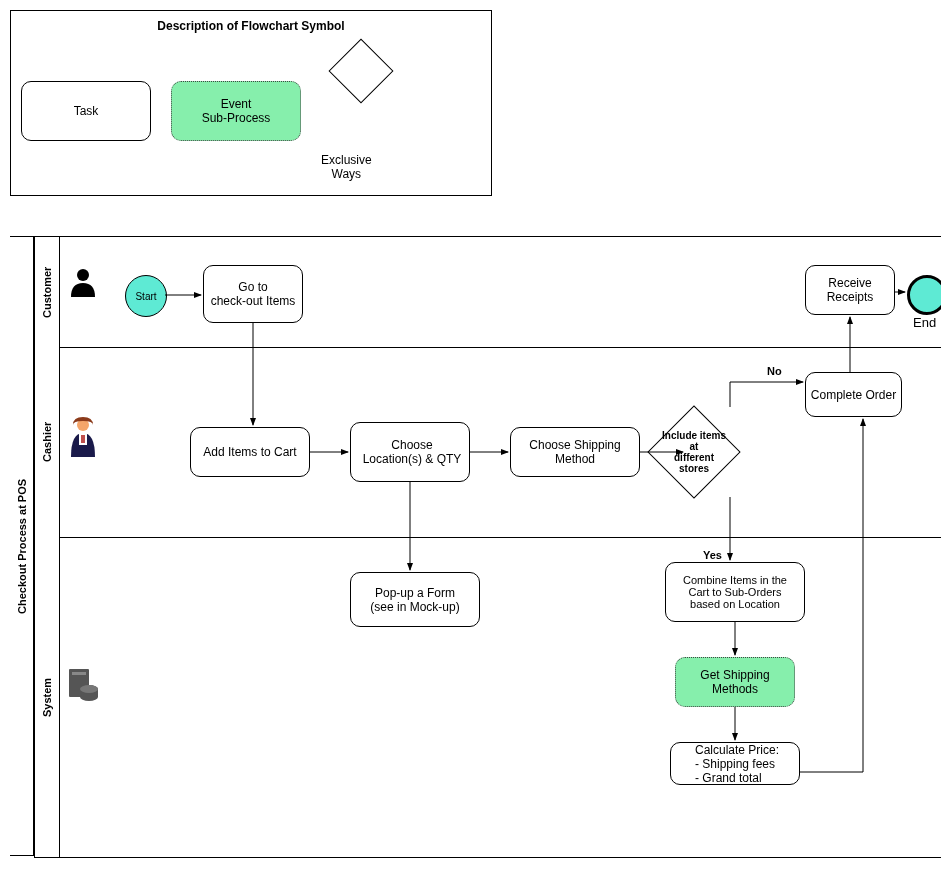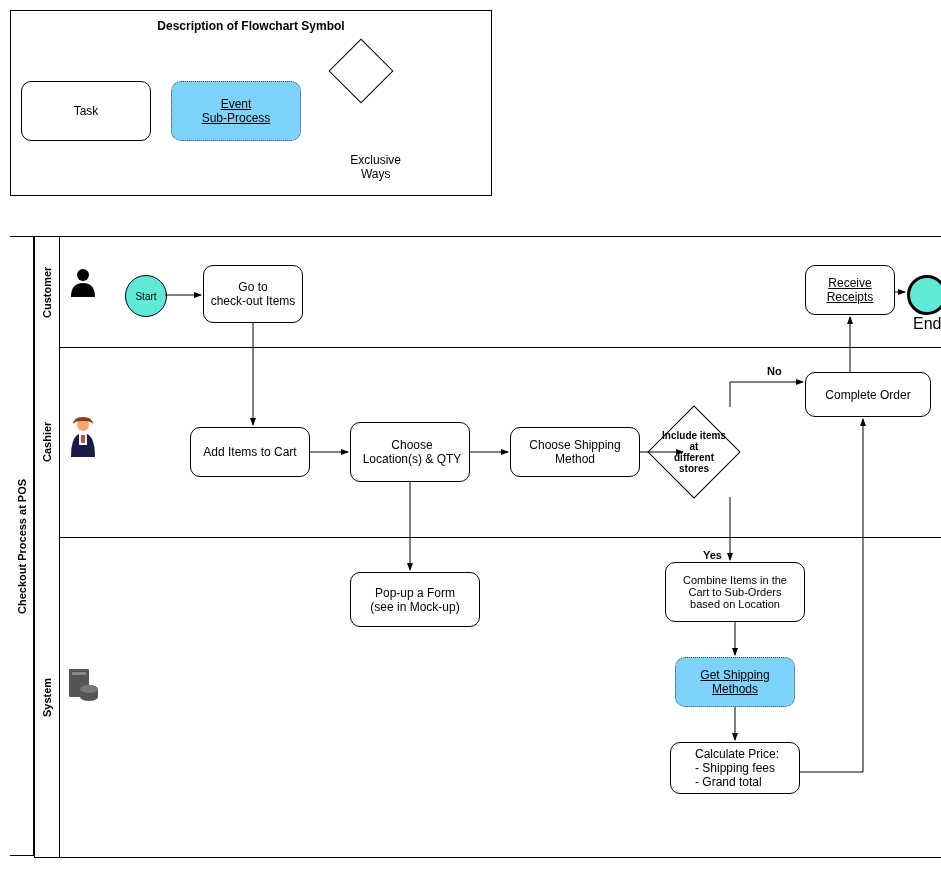--- a/index.html
+++ b/index.html
@@ -23,46 +23,45 @@
     margin-bottom: 8px;
   }
   .legend-row {
     display: flex;
     align-items: center;
     gap: 20px;
   }
   .legend-item {
     display: flex;
     flex-direction: column;
-    align-items: flex-end;
+    align-items: flex-start;
     gap: 4px;
     border-radius: 26px;
   }
   .task-box {
     border: 1px solid #000;
     border-radius: 10px;
     background: #fff;
     display: flex;
     align-items: center;
     justify-content: center;
     text-align: center;
     padding: 4px;
     box-sizing: border-box;
   }
   .dashed-box {
     border: 1px dotted #444;
     border-radius: 10px;
-    background: #7dd3fc;
+    background: #86efac;
     display: flex;
     align-items: center;
     justify-content: center;
     text-align: center;
     padding: 4px;
     box-sizing: border-box;
-    text-decoration: underline;
   }
   .diamond {
     width: 44px;
     height: 44px;
     border: 1px solid #000;
     transform: rotate(45deg);
     background: #fff;
   }
   .swimlane-container {
     position: relative;
@@ -233,62 +232,62 @@
   </svg>
 
   <div class="circle" style="left:90px;top:38px;width:40px;height:40px;">
     <span style="font-size:10px;">Start</span>
   </div>
   <div class="node task-box" style="left:168px;top:28px;width:100px;height:58px;">
     <span style="white-space:pre-line;">Go to
 check-out Items</span>
   </div>
   <div class="node task-box" style="left:770px;top:28px;width:90px;height:50px;">
-    <span style="white-space:pre-line;text-decoration:underline;">Receive
+    <span style="white-space:pre-line;">Receive
 Receipts</span>
   </div>
   <div class="circle end-circle" style="left:872px;top:38px;width:34px;height:34px;"></div>
-  <div style="position:absolute;left:878px;top:78px;font-size:16px;">End</div>
+  <div style="position:absolute;left:878px;top:78px;font-size:13px;">End</div>
 
   <div class="node task-box" style="left:155px;top:190px;width:120px;height:50px;">
     <span style="white-space:pre-line;">Add Items to Cart</span>
   </div>
   <div class="node task-box" style="left:315px;top:185px;width:120px;height:60px;padding-left:8px;">
     <span style="white-space:pre-line;">Choose
 Location(s) &amp; QTY</span>
   </div>
   <div class="node task-box" style="left:475px;top:190px;width:130px;height:50px;align-items:center;">
     <span style="white-space:pre-line;">Choose Shipping
 Method</span>
   </div>
   <div class="decision" style="left:614px;top:170px;">
     <div class="decision-shape"></div>
     <div class="decision-text" style="white-space:pre-line;">Include items
 at
 different
 stores</div>
   </div>
-  <div class="node task-box" style="left:770px;top:135px;width:126px;height:45px;">
+  <div class="node task-box" style="left:770px;top:135px;width:97px;height:45px;">
     <span style="white-space:pre-line;">Complete Order</span>
   </div>
 
   <div class="node task-box" style="left:315px;top:335px;width:130px;height:55px;">
     <span style="white-space:pre-line;">Pop-up a Form
 (see in Mock-up)</span>
   </div>
   <div class="node task-box" style="left:630px;top:325px;width:140px;height:60px;">
     <span style="white-space:pre-line;font-size:11px;">Combine Items in the
 Cart to Sub-Orders
 based on Location</span>
   </div>
   <div class="node dashed-box" style="left:640px;top:420px;width:120px;height:50px;">
     <span style="white-space:pre-line;">Get Shipping
 Methods</span>
   </div>
-  <div class="node task-box" style="left:635px;top:505px;width:130px;height:52px;text-align:left;padding-left:8px;">
+  <div class="node task-box" style="left:635px;top:505px;width:130px;height:43px;text-align:left;padding-left:8px;">
     <span style="white-space:pre-line;text-align:left;">Calculate Price:
 - Shipping fees
 - Grand total</span>
   </div>
 
   <div class="edge-label" style="left:724px;top:128px;">No</div>
   <div class="edge-label" style="left:660px;top:312px;">Yes</div>
 
   <svg class="arrows" width="920" height="620">
     <defs>

